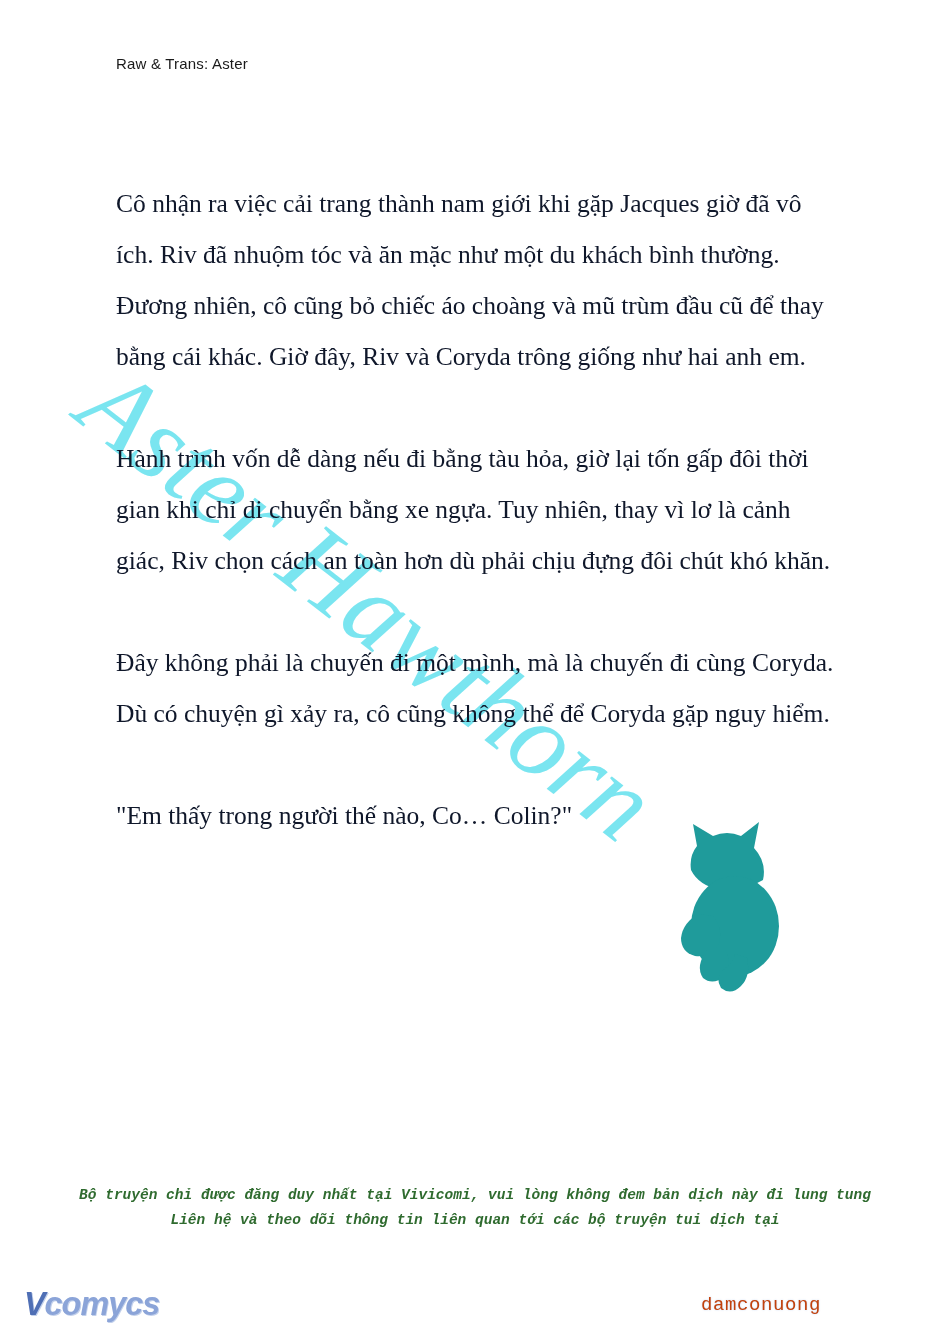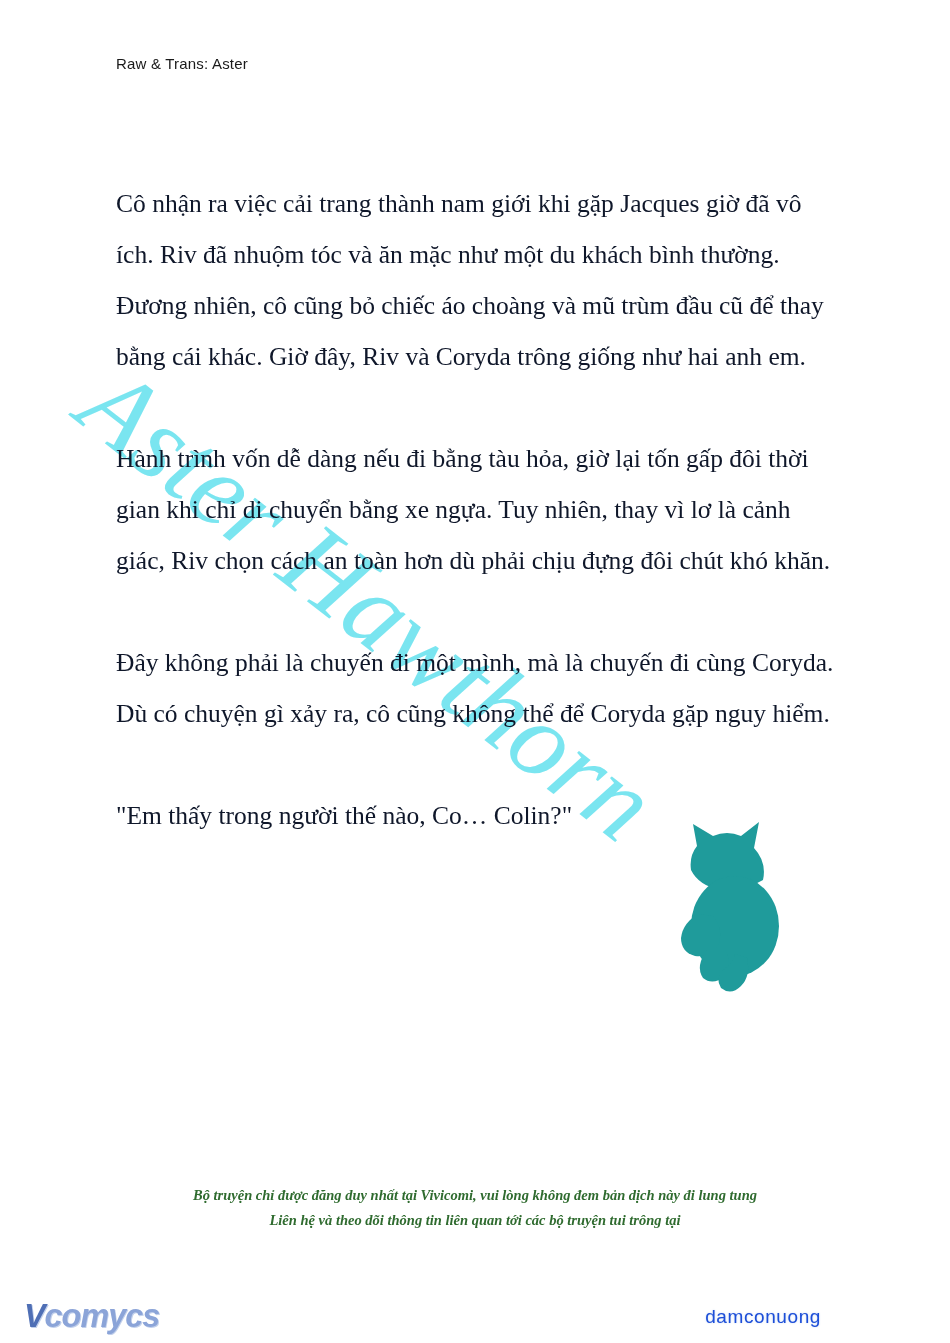--- a/index.html
+++ b/index.html
@@ -84,35 +84,35 @@
   }
   .cat-mark svg { display: block; width: 100%; height: 100%; }
 
   
   .footer-credit {
     position: absolute;
     left: 0;
     right: 0;
     top: 1183px;
     text-align: center;
-    font-family: Liberation Serif, serif;
+    font-family: Liberation Mono, monospace;
     font-weight: bold;
     font-style: italic;
     font-size: 14.5px;
     line-height: 25px;
     color: #2f6b2f;
     z-index: 3;
   }
   .footer-credit div { white-space: nowrap; }
 
   
   .bottom-bar {
     position: absolute;
     left: 0;
-    bottom: 0;
+    bottom: 12px;
     width: 887px;
     height: 53px;
     background: #ffffff;
     z-index: 4;
   }
   .brand-logo {
     position: absolute;
     left: 24px;
     top: 6px;
     font-family: "Liberation Sans", sans-serif;
@@ -125,24 +125,24 @@
     transform: scaleX(0.95);
     transform-origin: left center;
   }
   .brand-logo .v-mark {
     color: #4f6fb5;
   }
   .site-tag {
     position: absolute;
     right: 66px;
     top: 16px;
-    font-family: Liberation Sans, sans-serif;
+    font-family: Liberation Mono, monospace;
     font-size: 19px;
     letter-spacing: 0.6px;
-    color: #1d4ed8;
+    color: #c2410c;
     text-shadow: 0 0 2px rgba(190,210,240,0.9);
   }
 </style>
 </head>
 <body>
 
 <div class="page">
 
   <div class="credit-header">Raw &amp; Trans: Aster</div>
 
@@ -167,21 +167,21 @@
 
   <div class="body-text">
     <p class="para">Cô nhận ra việc cải trang thành nam giới khi gặp Jacques giờ đã vô ích. Riv đã nhuộm tóc và ăn mặc như một du khách bình thường. Đương nhiên, cô cũng bỏ chiếc áo choàng và mũ trùm đầu cũ để thay bằng cái khác. Giờ đây, Riv và Coryda trông giống như hai anh em.</p>
     <p class="para">Hành trình vốn dễ dàng nếu đi bằng tàu hỏa, giờ lại tốn gấp đôi thời gian khi chỉ di chuyển bằng xe ngựa. Tuy nhiên, thay vì lơ là cảnh giác, Riv chọn cách an toàn hơn dù phải chịu đựng đôi chút khó khăn.</p>
     <p class="para">Đây không phải là chuyến đi một mình, mà là chuyến đi cùng Coryda. Dù có chuyện gì xảy ra, cô cũng không thể để Coryda gặp nguy hiểm.</p>
     <p class="para">"Em thấy trong người thế nào, Co… Colin?"</p>
   </div>
 
   <div class="footer-credit">
     <div>Bộ truyện chỉ được đăng duy nhất tại Vivicomi, vui lòng không đem bản dịch này đi lung tung</div>
-    <div>Liên hệ và theo dõi thông tin liên quan tới các bộ truyện tui trông tại</div>
+    <div>Liên hệ và theo dõi thông tin liên quan tới các bộ truyện tui dịch tại</div>
   </div>
 
   <div class="bottom-bar">
     <div class="brand-logo"><span class="v-mark">V</span><span>comycs</span></div>
     <div class="site-tag">damconuong</div>
   </div>
 
 </div>
 
 </body></html>

